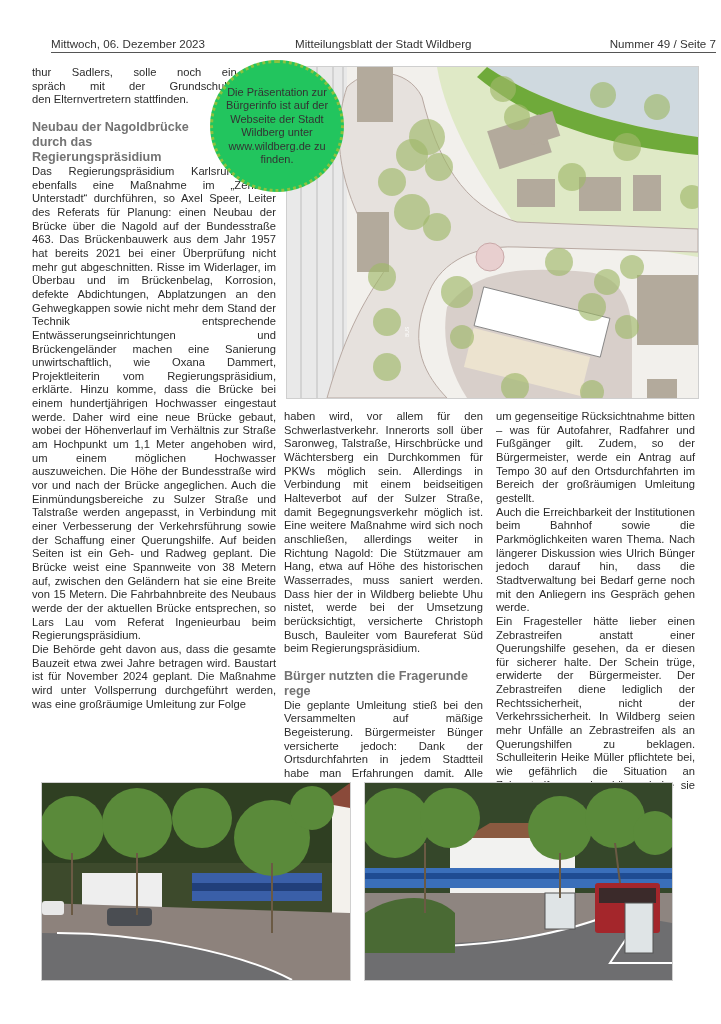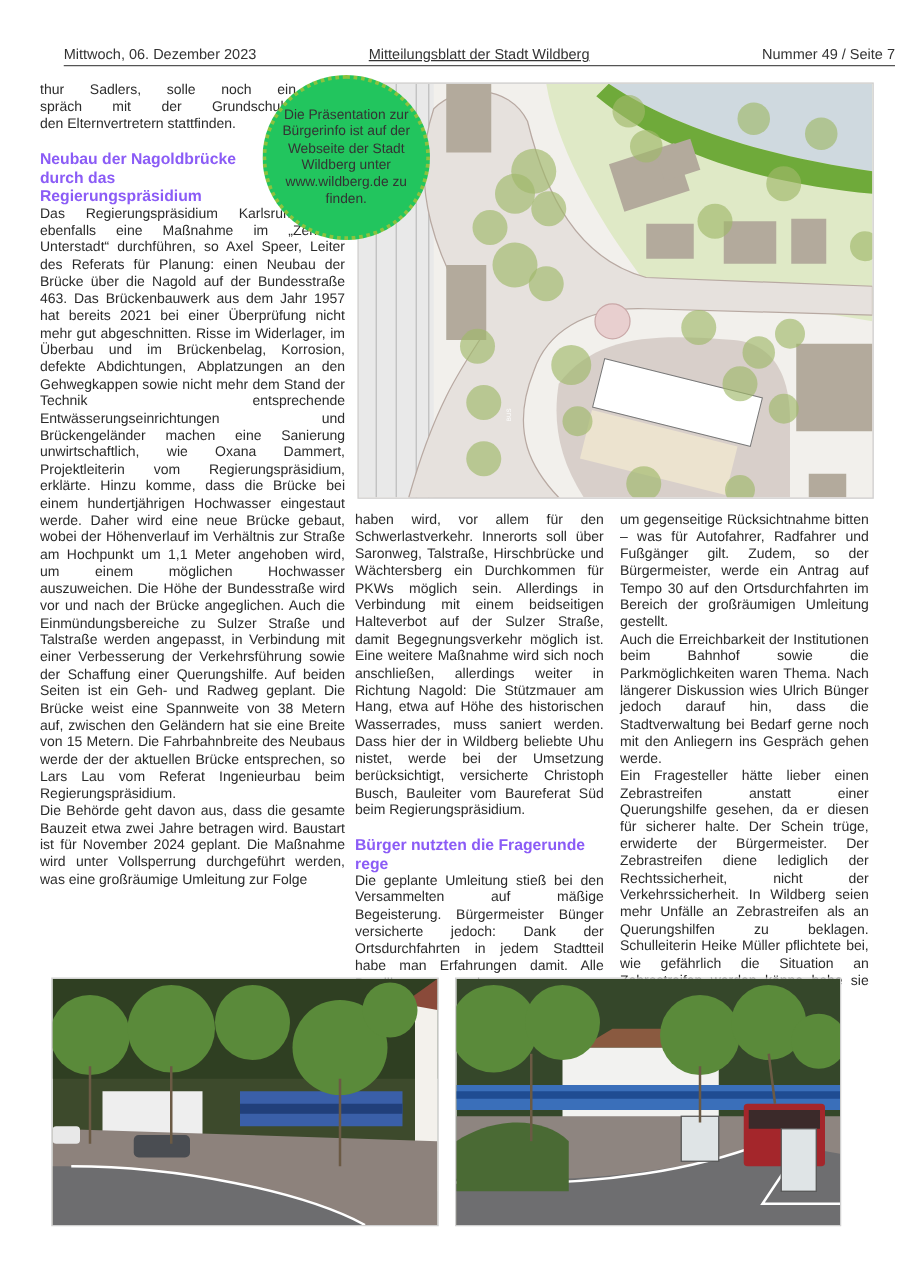--- a/index.html
+++ b/index.html
@@ -2,27 +2,27 @@
 <html><head>
 <meta charset="utf-8">
 <style>
   html, body { margin:0; padding:0; background:#ffffff; }
   body { width:721px; height:1024px; position:relative; overflow:hidden;
          font-family:"Liberation Sans", sans-serif; color:#2b2b2b; }
   .header { position:absolute; left:31px; top:36px; width:665px; height:16px;
             font-size:11.6px; color:#333; border-bottom:1.5px solid #555;margin-left:20px; }
   .header span { position:absolute; top:1px; white-space:nowrap; }
   .h-left { left:0; }
-  .h-center { left:244px;text-decoration:underline; }
+  .h-center { left:244px; }
   .h-right { right:0; }
 
   .col { position:absolute; font-size:11.2px; line-height:13.65px; text-align:justify; hyphens:manual; }
   .col p { margin:0; }
   .col .gap { height:13px; }
-  .col h3 { margin:0; color:#8b5cf6; font-size:12.6px; line-height:15px; font-weight:bold; text-align:left; }
+  .col h3 { margin:0; color:#737373; font-size:12.6px; line-height:15px; font-weight:bold; text-align:left; }
   .c1 { left:32px; top:66px; width:244px; }
   .c2 { left:284px; top:410px; width:199px; }
   .c3 { left:496px; top:410px; width:199px; }
 
   .callout { position:absolute; left:210px; top:60px; width:134px; height:132px; border-radius:50%;
              background:#22c55e; border:3px dotted #8cc23f; box-sizing:border-box;
              display:flex; align-items:center; justify-content:center; text-align:center;
              font-size:11px; line-height:13.5px; color:#333; z-index:3; padding:6px 8px; }
 
   .plan { position:absolute; left:286px; top:66px; width:411px; height:331px; overflow:hidden;

